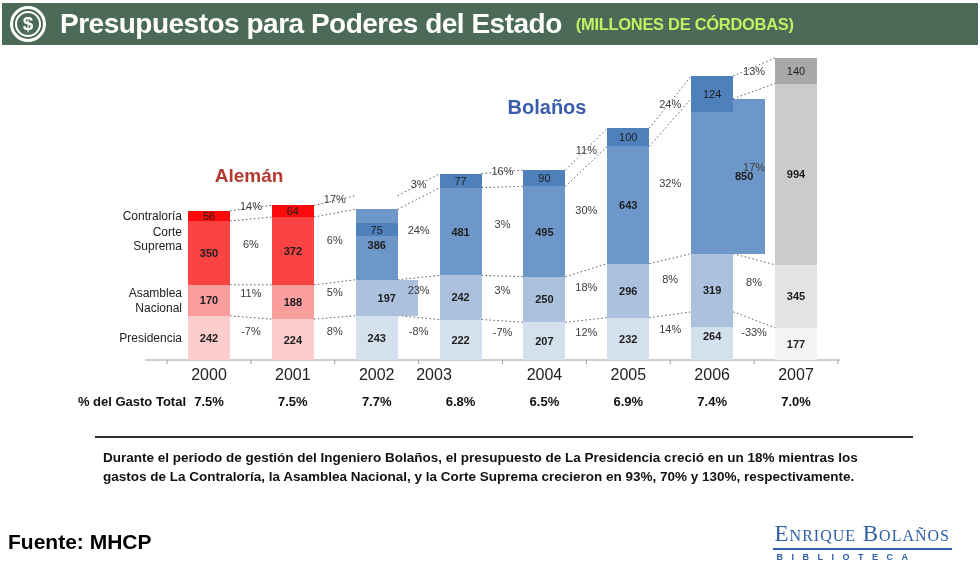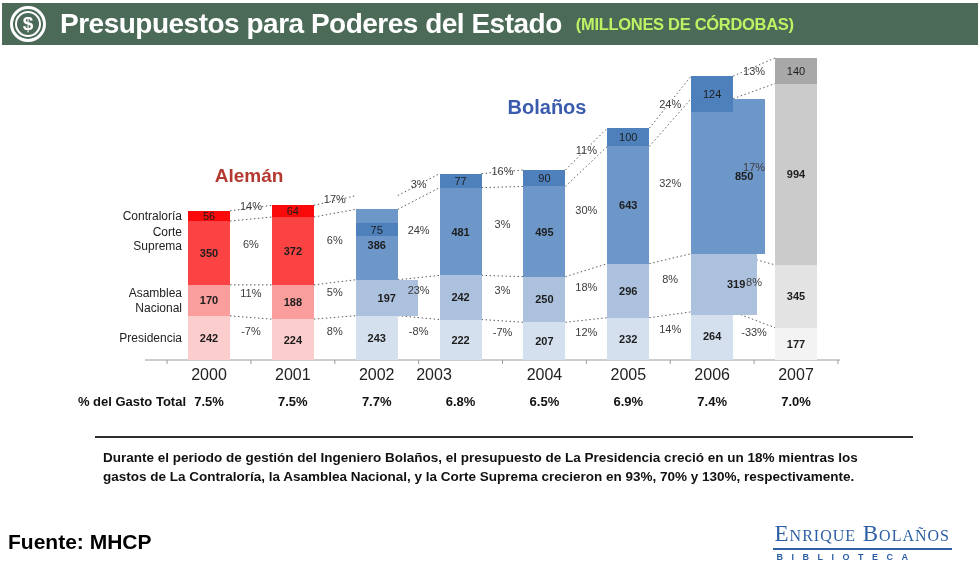--- a/index.html
+++ b/index.html
@@ -177,21 +177,21 @@
         <span class="seg-val" style="font-weight: 700;">643</span>
       </div>
       <div class="bar-seg" style="left: 607.286px; top: 128.211px; width: 42px; height: 18.2367px; background: rgb(78, 128, 188);">
         <span class="seg-val" style="font-weight: 400;">100</span>
       </div>
       <div class="year-label" style="left: 628.286px; top: 375px;">2005</div>
       <div class="total-val" style="left: 628.286px; top: 401px;">6.9%</div>
       <div class="bar-seg" style="left: 691.143px; top: 311.855px; width: 42px; height: 48.1449px; background: rgb(213, 224, 238);">
         <span class="seg-val" style="font-weight: 700;">264</span>
       </div>
-      <div class="bar-seg" style="left: 691.143px; top: 253.68px; width: 42px; height: 61px; background: rgb(171, 193, 221); padding-left: 24px;">
+      <div class="bar-seg" style="left: 691.143px; top: 253.68px; width: 42px; height: 73px; background: rgb(171, 193, 221);">
         <span class="seg-val" style="font-weight: 700;">319</span>
       </div>
       <div class="bar-seg" style="left: 691.143px; top: 98.6679px; width: 42px; height: 155.012px; background: rgb(110, 151, 201); padding-left: 32px;">
         <span class="seg-val" style="font-weight: 700;">850</span>
       </div>
       <div class="bar-seg" style="left: 691.143px; top: 76.0543px; width: 42px; height: 36px; background: rgb(78, 128, 188);">
         <span class="seg-val" style="font-weight: 400;">124</span>
       </div>
       <div class="year-label" style="left: 712.143px; top: 375px;">2006</div>
       <div class="total-val" style="left: 712.143px; top: 401px;">7.4%</div>

